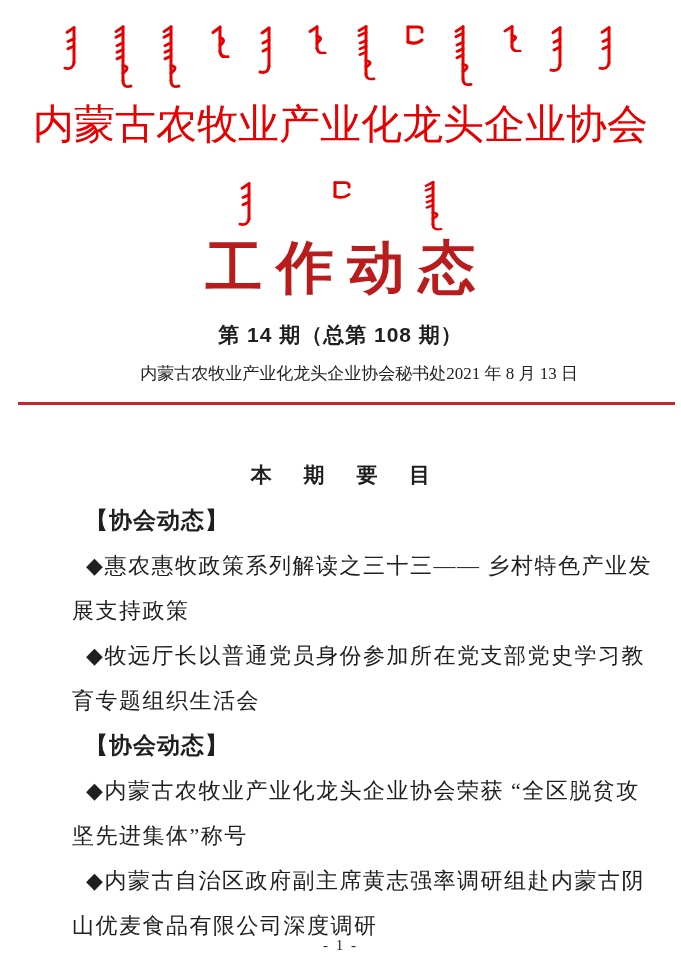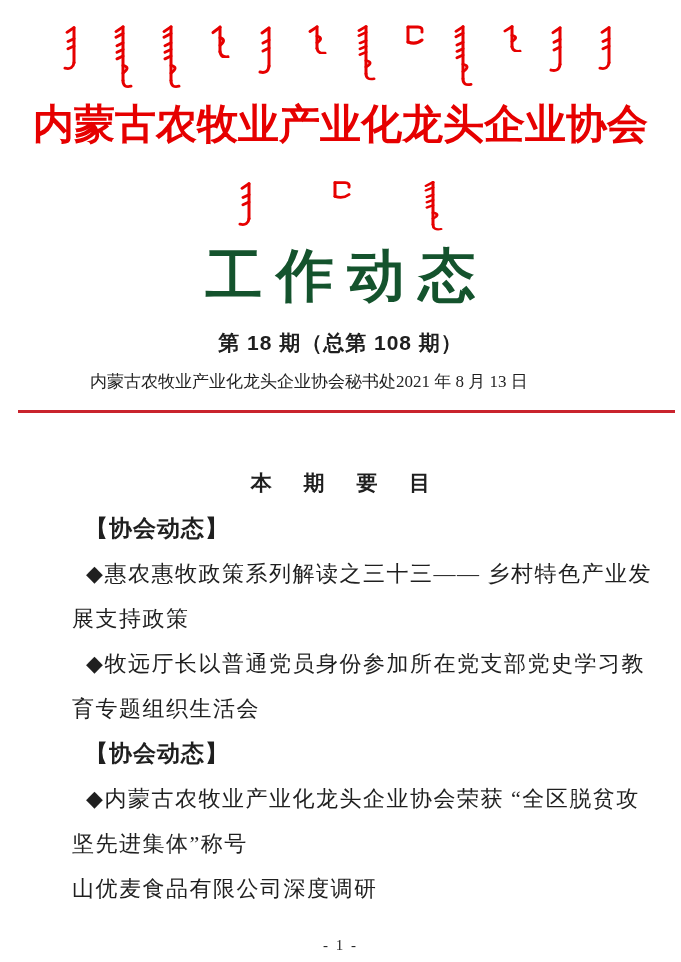--- a/index.html
+++ b/index.html
@@ -17,47 +17,47 @@
   }
   .mong-row2{
     display:flex;justify-content:center;gap:68px;align-items:flex-start;
     height:54px;margin-top:28px;
   }
   svg.mong{display:block;}
   .main-title{
     text-align:center;
     color:#e60000;
     font-size:41px;
-    font-weight:bold;
+    font-weight:normal;
     letter-spacing:0px;
     white-space:nowrap;
     line-height:56px;
     margin-top:0px;
   }
   .bulletin-title{
     text-align:center;
-    color:#14532d;
+    color:#b91c1c;
     font-size:57px;
     font-weight:bold;
     letter-spacing:14px;
     text-indent:14px;
     line-height:64px;
-    margin-top:10px;
+    margin-top:2px;
   }
   .issue-line{
     text-align:center;
     font-family:"Liberation Sans","DejaVu Sans",sans-serif;
     font-weight:bold;
     font-size:21px;
     letter-spacing:1px;
     margin-top:22px;
     line-height:26px;
   }
   .pub-line{
-    display:flex;justify-content:flex-start;align-items:baseline;
+    display:flex;justify-content:center;align-items:baseline;
     margin:15px 53px 0 90px;
     font-size:17px;
     line-height:22px;
   }
   .red-rule{
     height:3px;
     background:#c9232d;
     margin:17px 6px 0 18px;
   }
   .toc-heading{
@@ -182,36 +182,37 @@
   <svg class="mong" width="24" height="20" viewBox="0 0 24 22" preserveAspectRatio="none">
       <use href="#mg-d"></use>
     </svg>
   <svg class="mong" width="24" height="52" viewBox="0 0 24 70" preserveAspectRatio="none">
       <use href="#mg-a"></use>
     </svg>
 </div>
 
 <div class="bulletin-title">工作动态</div>
 
-<div class="issue-line">第 18 期（总第 108 期）</div>
+<div class="issue-line">第 14 期（总第 108 期）</div>
 
 <div class="pub-line">
   <span>内蒙古农牧业产业化龙头企业协会秘书处</span>
   <span>2021 年 8 月 13 日</span>
 </div>
 
 <div class="red-rule"></div>
 
 <div class="toc-heading">本 期 要 目</div>
 
 <div class="toc">
   <div class="toc-line toc-section">【协会动态】</div>
   <div class="toc-line toc-first">◆惠农惠牧政策系列解读之三十三—— 乡村特色产业发</div>
   <div class="toc-line toc-cont">展支持政策</div>
   <div class="toc-line toc-first">◆牧远厅长以普通党员身份参加所在党支部党史学习教</div>
   <div class="toc-line toc-cont">育专题组织生活会</div>
   <div class="toc-line toc-section">【协会动态】</div>
   <div class="toc-line toc-first">◆内蒙古农牧业产业化龙头企业协会荣获 “全区脱贫攻</div>
   <div class="toc-line toc-cont">坚先进集体”称号</div>
+  <div class="toc-line toc-first">◆内蒙古自治区政府副主席黄志强率调研组赴内蒙古阴</div>
   <div class="toc-line toc-cont">山优麦食品有限公司深度调研</div>
 </div>
 
 <div class="page-num">- 1 -</div>
 
 </body></html>

